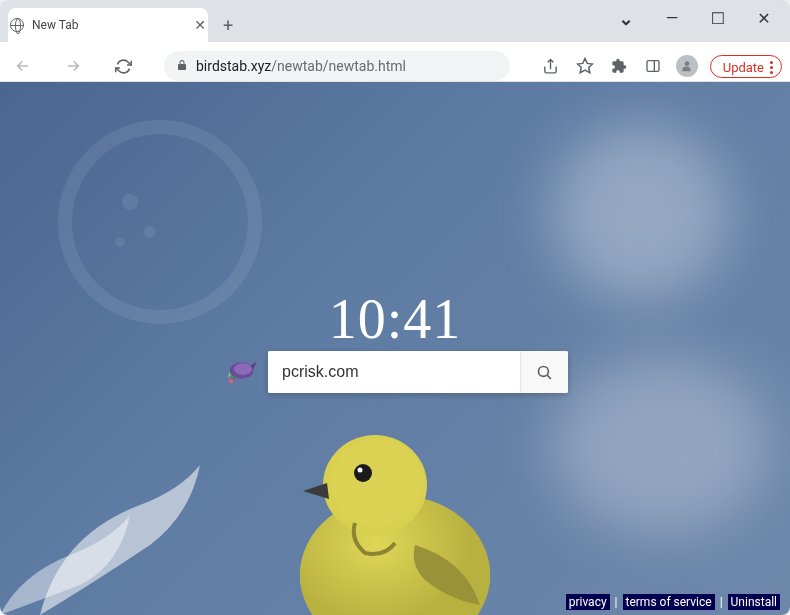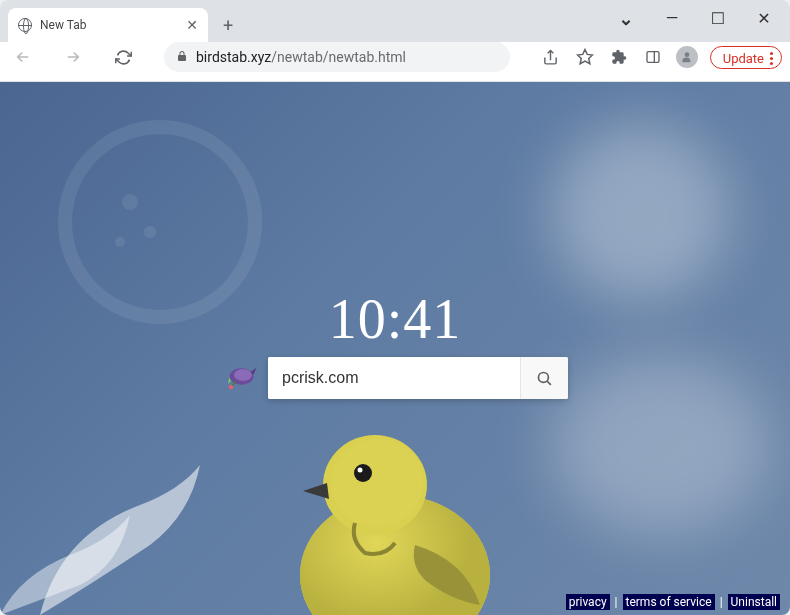--- a/index.html
+++ b/index.html
@@ -28,21 +28,21 @@
       align-items: flex-end;
       padding-left: 8px;
     }
     .tab {
       background: #fff;
       height: 34px;
       width: 200px;
       border-radius: 8px 8px 0 0;
       display: flex;
       align-items: center;
-      padding: 0 10px;
+      padding: 0 2px;
       gap: 8px;
       font-size: 12px;
       color: #444;
     }
     .tab .globe {
       width: 14px;
       height: 14px;
       border: 1.3px solid #5f6368;
       border-radius: 50%;
       position: relative;
@@ -94,21 +94,21 @@
       align-items: center;
       justify-content: center;
       color: #333;
       cursor: pointer;
     }
     .toolbar {
       height: 40px;
       background: #fff;
       border-bottom: 1px solid #e2e2e2;
       display: flex;
-      align-items: flex-start;
+      align-items: flex-end;
       padding: 0 8px;
       gap: 20px;
     }
     .nav-btn {
       width: 30px;
       height: 30px;
       display: flex;
       align-items: center;
       justify-content: center;
       color: #bababa;
@@ -228,21 +228,21 @@
       left: 50%;
       transform: translateX(-50%);
       color: #fff;
       font-size: 56px;
       font-weight: 400;
       letter-spacing: 1px;
       font-family: Liberation Serif, serif;
     }
     .search-row {
       position: absolute;
-      top: 275px;
+      top: 269px;
       left: 50%;
       transform: translateX(-50%);
       display: flex;
       align-items: center;
       gap: 10px;
     }
     .bird-logo {
       width: 36px;
       height: 30px;
     }

